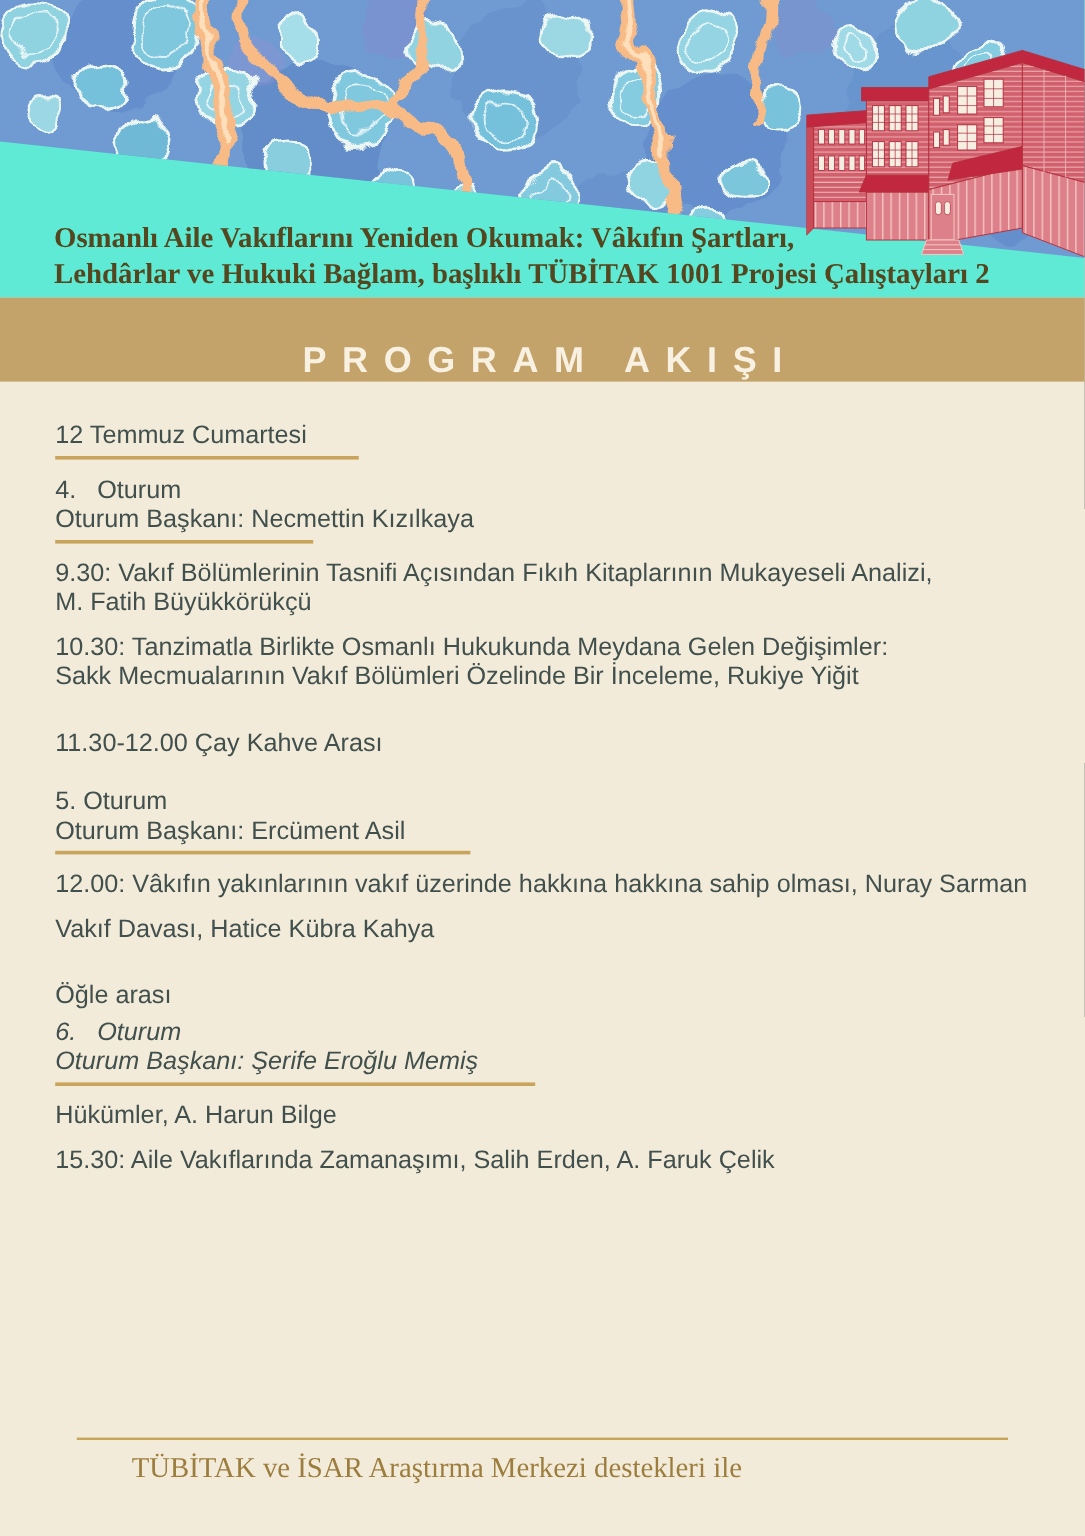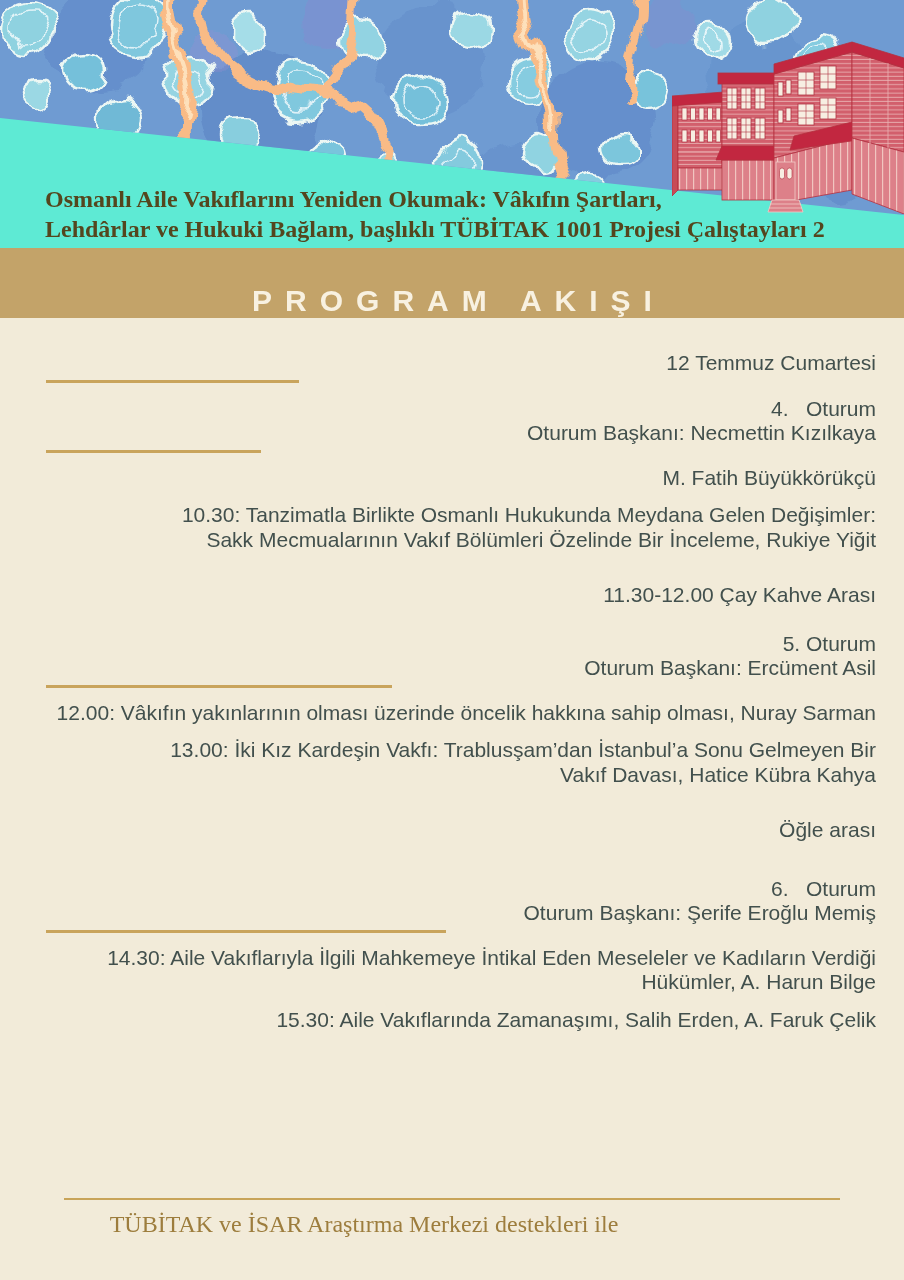--- a/index.html
+++ b/index.html
@@ -23,27 +23,27 @@
   }
   .banner span{
     font-size:30px;font-weight:700;color:#f8f1e1;
     letter-spacing:13px;margin-right:-13px;white-space:nowrap;
   }
   
   .schedule{
     position:absolute;top:318px;left:46px;width:830px;
     color:#42504d;font-size:21px;line-height:24.5px;
   }
-  .line{white-space:nowrap;text-align:right;}
+  .line{white-space:nowrap;}
   .goldline{height:3px;background:#c9a45c;margin-top:4px;}
   .u1{width:253px}.u2{width:215px}.u3{width:346px}.u4{width:400px}
   .date-block{margin-top:33px;}
   .session{margin-top:14px;}
   .session.s5{margin-top:24px;}
-  .session.s6{margin-top:34px;}
+  .session.s6{margin-top:6px;font-style:italic;}
   .item{margin-top:13px;}
   .break{margin-top:31px;}
   
   .footer-rule{position:absolute;top:1198px;left:64px;width:776px;height:2px;background:#c8a459;}
   .footer-credit{
     position:absolute;top:1211px;left:0;width:728px;text-align:center;
     font-family:"Liberation Serif",serif;font-size:24px;color:#9d7d3d;white-space:nowrap;
   }
 </style>
 </head>
@@ -258,53 +258,52 @@
       <div class="line">12 Temmuz Cumartesi</div>
       <div class="goldline u1"></div>
     </div>
 
     <div class="session">
       <div class="line">4.&nbsp;&nbsp;&nbsp;Oturum</div>
       <div class="line">Oturum Başkanı: Necmettin Kızılkaya</div>
       <div class="goldline u2"></div>
     </div>
     <div class="item">
+      <div class="line">9.30: Vakıf Bölümlerinin Tasnifi Açısından Fıkıh Kitaplarının Mukayeseli Analizi,</div>
       <div class="line">M. Fatih Büyükkörükçü</div>
     </div>
     <div class="item">
       <div class="line">10.30: Tanzimatla Birlikte Osmanlı Hukukunda Meydana Gelen Değişimler:</div>
       <div class="line">Sakk Mecmualarının Vakıf Bölümleri Özelinde Bir İnceleme, Rukiye Yiğit</div>
     </div>
     <div class="break">
       <div class="line">11.30-12.00 Çay Kahve Arası</div>
     </div>
 
     <div class="session s5">
       <div class="line">5. Oturum</div>
       <div class="line">Oturum Başkanı: Ercüment Asil</div>
       <div class="goldline u3"></div>
     </div>
     <div class="item">
-      <div class="line">12.00: Vâkıfın yakınlarının olması üzerinde öncelik hakkına sahip olması, Nuray Sarman</div>
-    </div>
-    <div class="item">
-      <div class="line">13.00: İki Kız Kardeşin Vakfı: Trablusşam’dan İstanbul’a Sonu Gelmeyen Bir</div>
+      <div class="line">12.00: Vâkıfın yakınlarının vakıf üzerinde hakkına hakkına sahip olması, Nuray Sarman</div>
+    </div>
+    <div class="item">
       <div class="line">Vakıf Davası, Hatice Kübra Kahya</div>
     </div>
     <div class="break">
       <div class="line">Öğle arası</div>
     </div>
 
     <div class="session s6">
       <div class="line">6.&nbsp;&nbsp;&nbsp;Oturum</div>
       <div class="line">Oturum Başkanı: Şerife Eroğlu Memiş</div>
       <div class="goldline u4"></div>
     </div>
     <div class="item">
-      <div class="line">14.30: Aile Vakıflarıyla İlgili Mahkemeye İntikal Eden Meseleler ve Kadıların Verdiği</div>
       <div class="line">Hükümler, A. Harun Bilge</div>
     </div>
     <div class="item">
       <div class="line">15.30: Aile Vakıflarında Zamanaşımı, Salih Erden, A. Faruk Çelik</div>
     </div>
   </div>
 
   <div class="footer-rule"></div>
   <div class="footer-credit">TÜBİTAK ve İSAR Araştırma Merkezi destekleri ile</div>
 

